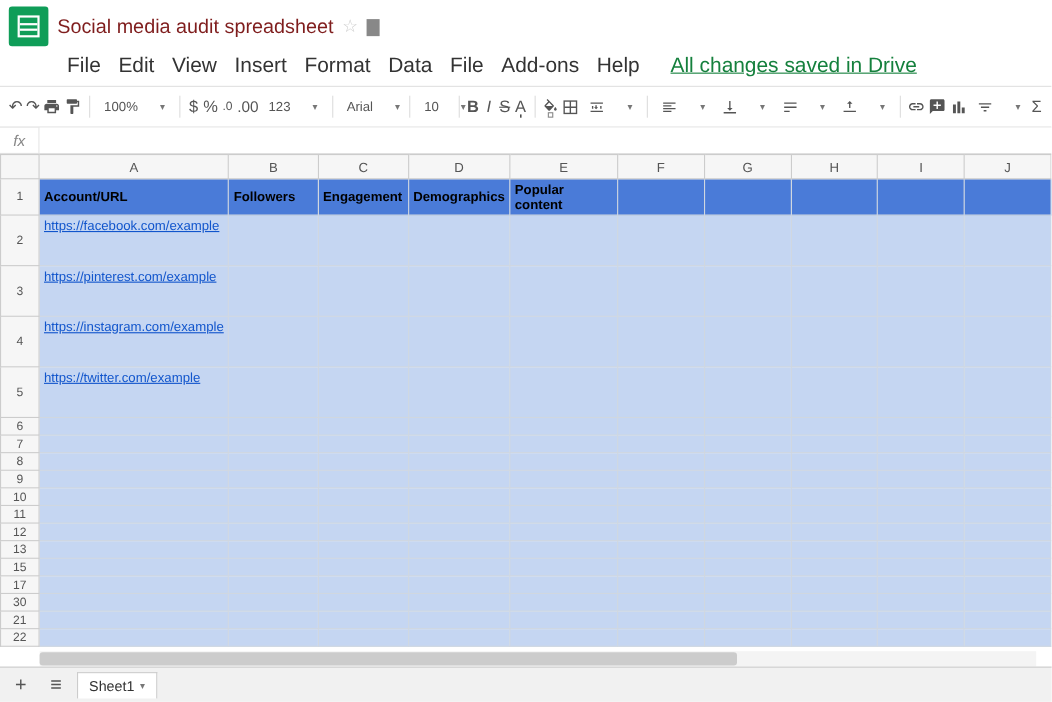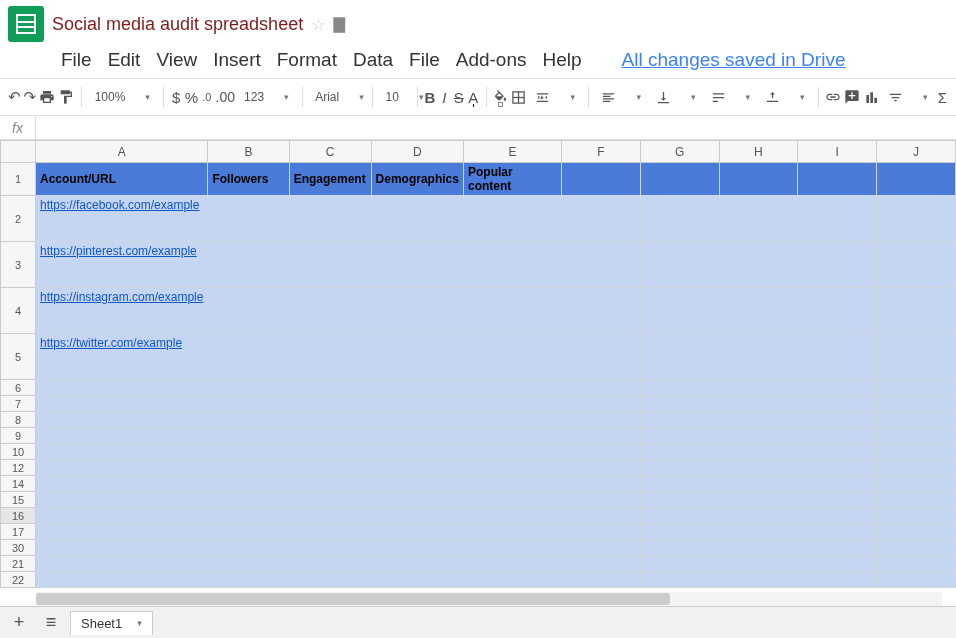--- a/index.html
+++ b/index.html
@@ -10,21 +10,21 @@
 .logo { width: 36px; height: 36px; background: #0f9d58; border-radius: 3px; display: flex; align-items: center; justify-content: center; }
 .logo-inner { width: 20px; height: 20px; border: 2px solid #fff; }
 .logo-inner::before { content: ""; display: block; border-top: 2px solid #fff; margin-top: 5px; }
 .logo-inner::after { content: ""; display: block; border-top: 2px solid #fff; margin-top: 3px; }
 .doc-title { font-size: 18px; color: #7f1d1d; font-weight: 400; }
 .star-icon { color: #ccc; font-size: 16px; }
 .folder-icon { color: #888; font-size: 15px; }
 
 .menubar { display: flex; gap: 2px; padding: 4px 0 4px 46px; font-size: 19px; color: #333; align-items: center; }
 .menubar span { padding: 3px 7px; cursor: pointer; }
-.menubar .save-status { text-decoration: underline; color: #3b82f6; margin-left: 24px; }
+.menubar .save-status { text-decoration: underline; color: #15803d; margin-left: 12px; }
 
 .toolbar { border-top: 1px solid #e0e0e0; border-bottom: 1px solid #e0e0e0; padding: 4px 8px; display: flex; align-items: center; gap: 3px; height: 38px; color: #555; }
 .tbtn { width: 24px; height: 24px; display: flex; align-items: center; justify-content: center; cursor: pointer; font-size: 15px; border-radius: 2px; }
 .tsep { width: 1px; height: 20px; background: #ddd; margin: 0 4px; }
 .tsel { display: flex; align-items: center; padding: 0 6px; font-size: 12px; cursor: pointer; gap: 20px; height: 24px; }
 .tsel .caret { font-size: 9px; color: #777; }
 .font-name { min-width: 56px; }
 .font-size { min-width: 24px; text-align: center; }
 .text-color { position: relative; }
 .text-color::after { content: ""; position: absolute; bottom: 2px; left: 5px; right: 5px; height: 3px; background: #000; }
@@ -44,21 +44,21 @@
 .sheet tr.hrow td.cell { background: #4a7bd8; color: #000000; font-weight: bold; height: 20px; vertical-align: middle; }
 .sheet tr.tall td.cell { height: 46px; }
 .sheet tr.short td.cell { height: 16px; }
 .sheet .linkc { color: #1155cc; text-decoration: underline; }
 .col-A { width: 152px; }
 .col-O { width: 82px; }
 .rowhead.sel { background: #e6e6e6; }
 
 .bottom-bar { position: absolute; bottom: 0; left: 0; right: 0; height: 32px; border-top: 1px solid #ccc; background: #f1f1f1; display: flex; align-items: center; padding: 0 6px; gap: 6px; }
 .bbtn { width: 26px; height: 26px; display: flex; align-items: center; justify-content: center; color: #555; cursor: pointer; font-size: 18px; }
-.sheet-tab { background: #fff; border: 1px solid #ccc; border-bottom: none; padding: 4px 10px; font-size: 13px; display: flex; align-items: center; gap: 15px; cursor: pointer; }
+.sheet-tab { background: #fff; border: 1px solid #ccc; border-bottom: none; padding: 4px 10px; font-size: 13px; display: flex; align-items: center; gap: 5px; cursor: pointer; }
 .sheet-tab .caret { font-size: 9px; color: #777; }
 
 .hscroll { position: absolute; bottom: 32px; left: 36px; right: 14px; height: 14px; background: #f4f4f4; }
 .hscroll-thumb { position: absolute; left: 0; top: 1px; bottom: 1px; width: 70%; background: #ccc; border-radius: 3px; }
 </style>
 </head>
 <body>
 
 <div class="header">
   <div class="title-row">
@@ -339,60 +339,60 @@
           <td class="cell"></td>
           <td class="cell"></td>
           <td class="cell"></td>
           <td class="cell"></td>
           <td class="cell"></td>
           <td class="cell"></td>
           <td class="cell"></td>
           <td class="cell"></td>
         </tr>
   <tr class="short">
+          <th class="rowhead">11</th>
+          <td class="cell"></td>
+          <td class="cell"></td>
+          <td class="cell"></td>
+          <td class="cell"></td>
+          <td class="cell"></td>
+          <td class="cell"></td>
+          <td class="cell"></td>
+          <td class="cell"></td>
+          <td class="cell"></td>
+          <td class="cell"></td>
+        </tr>
+  <tr class="short">
           <th class="rowhead">12</th>
           <td class="cell"></td>
           <td class="cell"></td>
           <td class="cell"></td>
           <td class="cell"></td>
           <td class="cell"></td>
           <td class="cell"></td>
           <td class="cell"></td>
           <td class="cell"></td>
           <td class="cell"></td>
           <td class="cell"></td>
         </tr>
   <tr class="short">
-          <th class="rowhead">14</th>
+          <th class="rowhead">13</th>
           <td class="cell"></td>
           <td class="cell"></td>
           <td class="cell"></td>
           <td class="cell"></td>
           <td class="cell"></td>
           <td class="cell"></td>
           <td class="cell"></td>
           <td class="cell"></td>
           <td class="cell"></td>
           <td class="cell"></td>
         </tr>
   <tr class="short">
           <th class="rowhead">15</th>
-          <td class="cell"></td>
-          <td class="cell"></td>
-          <td class="cell"></td>
-          <td class="cell"></td>
-          <td class="cell"></td>
-          <td class="cell"></td>
-          <td class="cell"></td>
-          <td class="cell"></td>
-          <td class="cell"></td>
-          <td class="cell"></td>
-        </tr>
-  <tr class="short">
-          <th class="rowhead sel">16</th>
           <td class="cell"></td>
           <td class="cell"></td>
           <td class="cell"></td>
           <td class="cell"></td>
           <td class="cell"></td>
           <td class="cell"></td>
           <td class="cell"></td>
           <td class="cell"></td>
           <td class="cell"></td>
           <td class="cell"></td>

